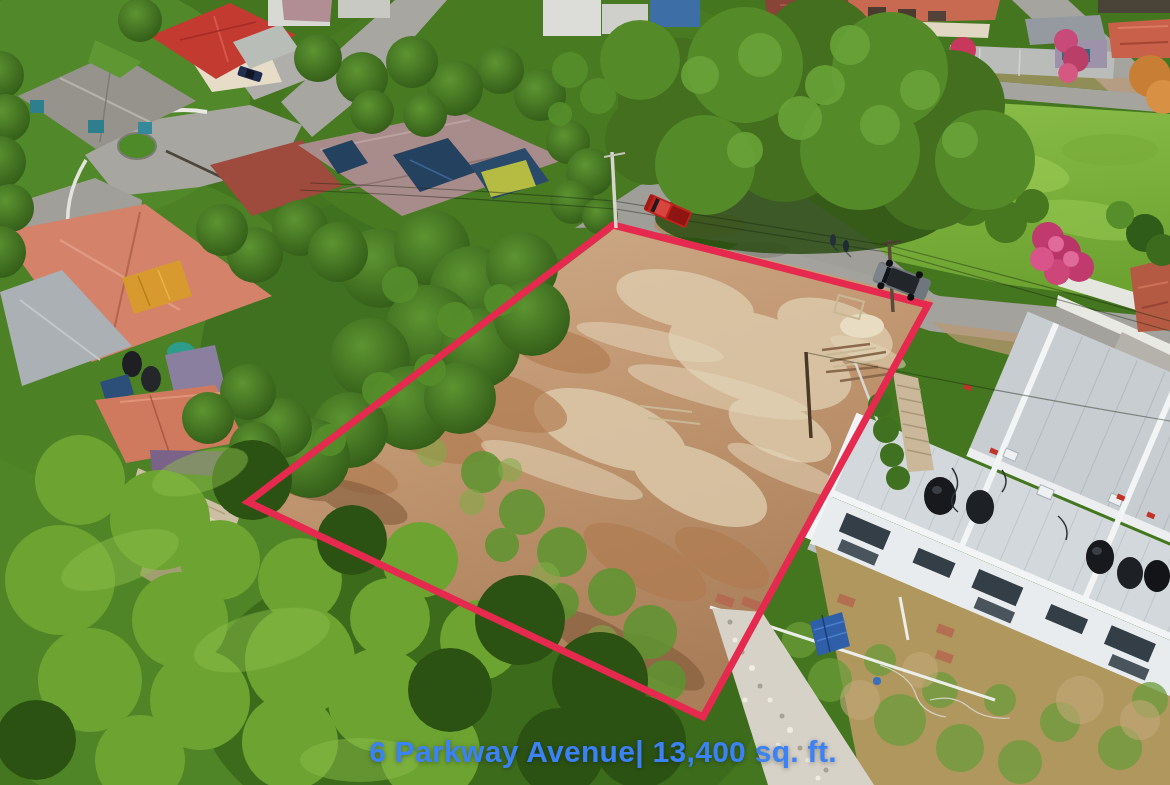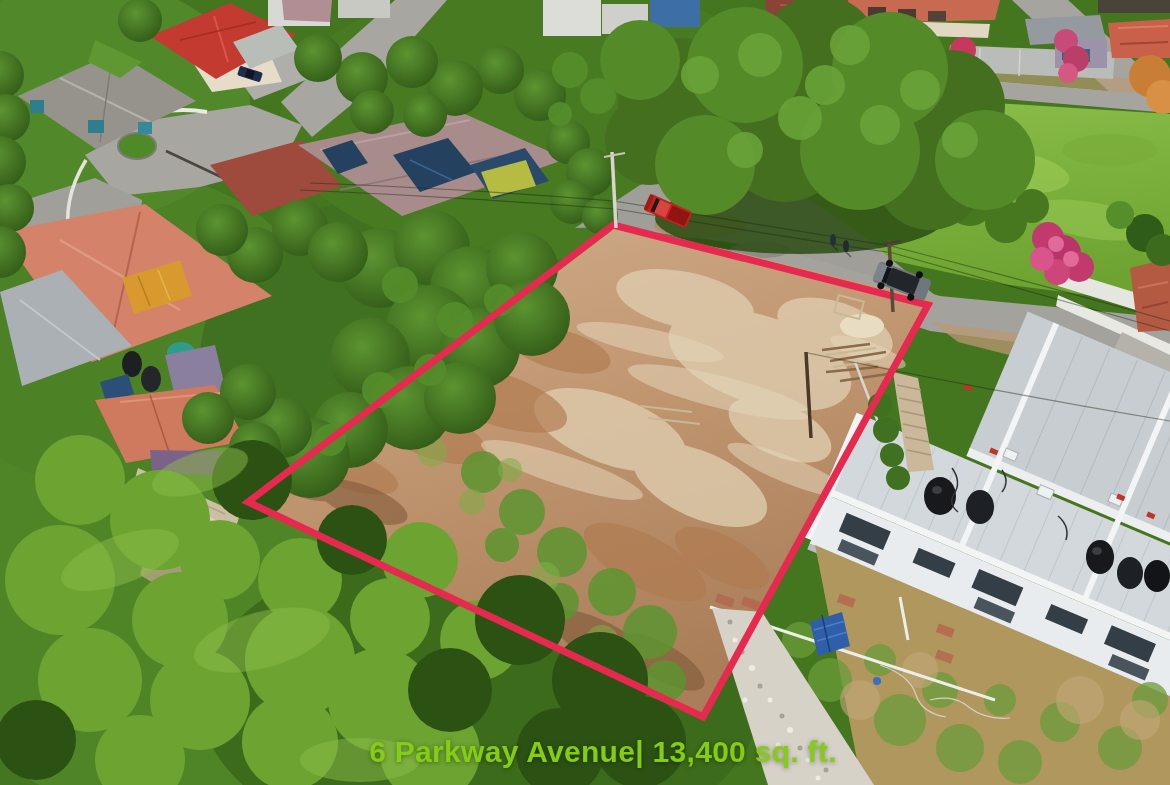--- a/index.html
+++ b/index.html
@@ -1,20 +1,20 @@
 <!DOCTYPE html>
 <html><head>
 <meta charset="utf-8">
 <style>
   html,body{margin:0;padding:0;background:#222;}
   #stage{position:relative;width:1170px;height:785px;overflow:hidden;font-family:"Liberation Sans",sans-serif;}
   #stage svg{position:absolute;left:0;top:0;}
   #caption{
     position:absolute;left:50%;top:735px;transform:translateX(-50%);
-    white-space:nowrap;color:#84cc16;font-weight:700;font-size:30px;letter-spacing:.3px;
+    white-space:nowrap;color:#3b82f6;font-weight:700;font-size:30px;letter-spacing:.3px;
     text-shadow:0 1px 5px rgba(0,0,0,.38);margin-left:18px;
   }
 </style>
 </head>
 <body>
 
 <div id="stage">
 <svg width="1170" height="785" viewBox="0 0 1170 785">
   <defs>
     <linearGradient id="dirtG" x1="0" y1="0" x2="0.35" y2="1">

